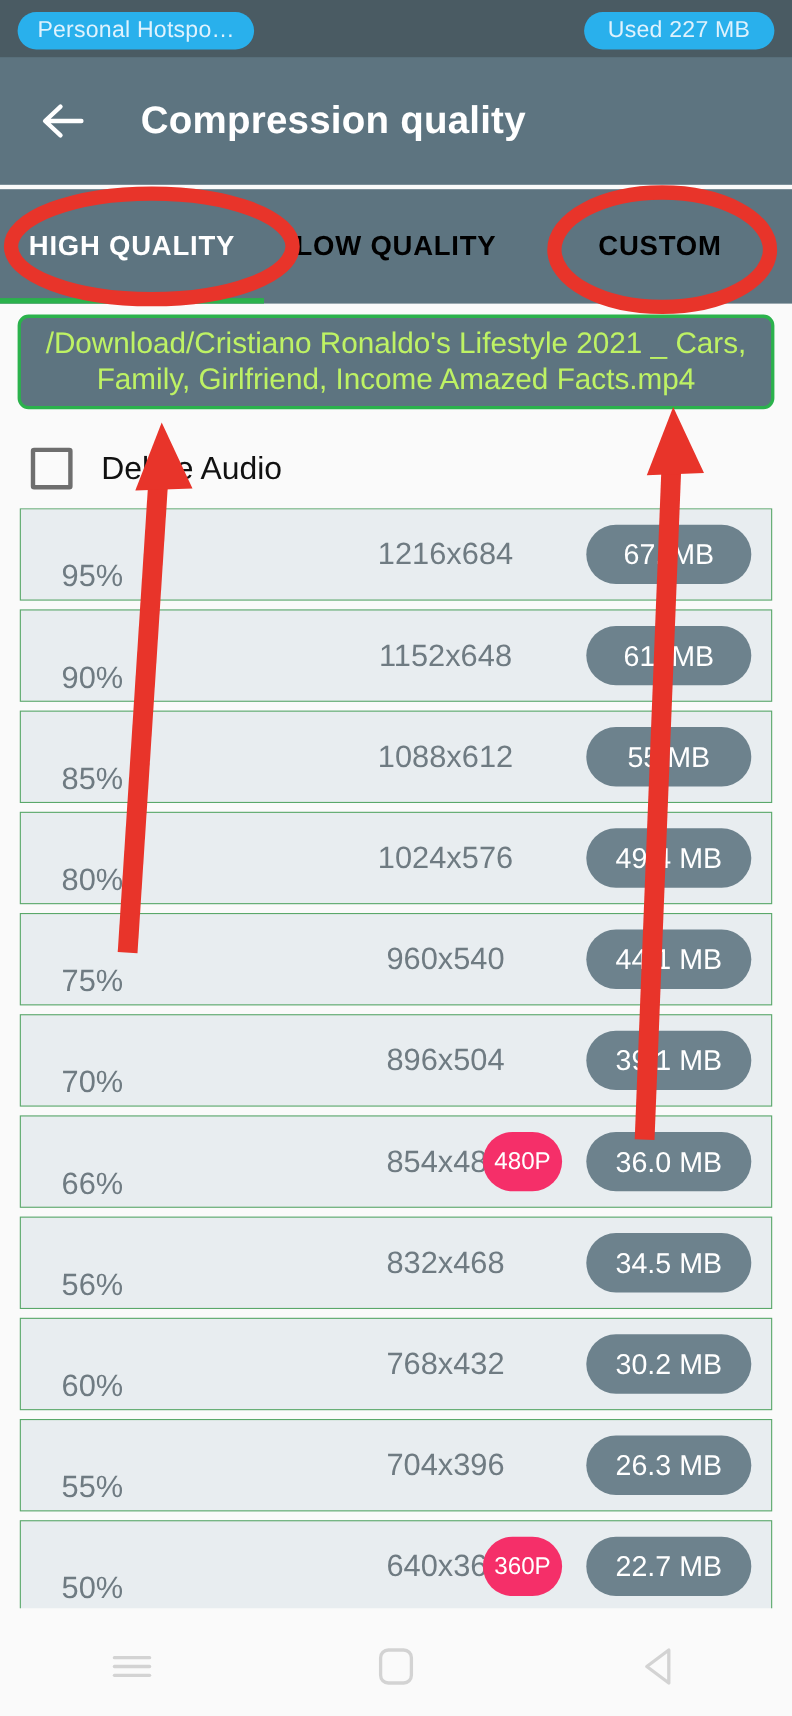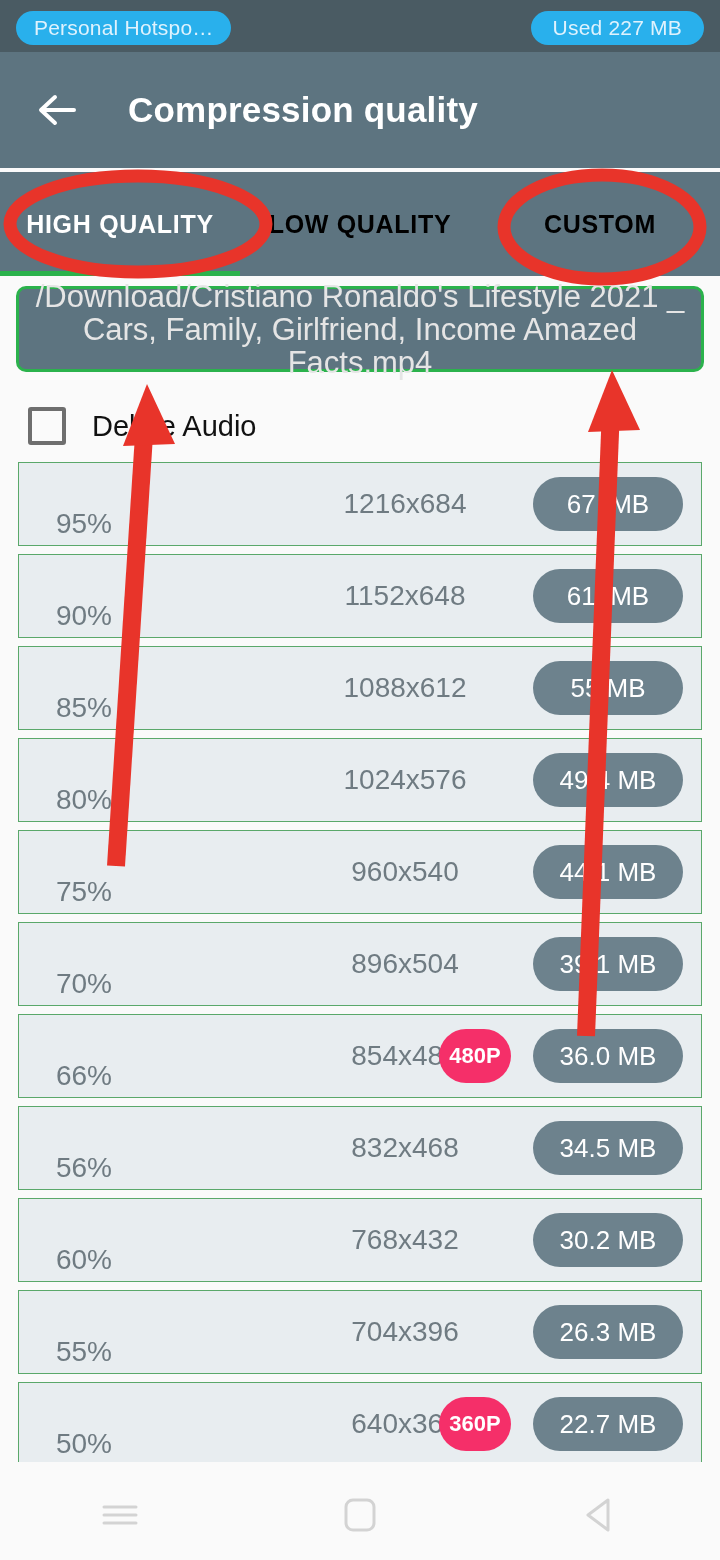--- a/index.html
+++ b/index.html
@@ -60,21 +60,21 @@
   .tab.active::after {
     content:""; position:absolute; left:0; right:0; bottom:0;
     height:5px; background:#2bb24c;
   }
 
   
   .pathbox {
     position:absolute; left:16px; top:286px; width:688px; height:86px;
     background:#5d7480; border:3px solid #2bb24c; border-radius:10px;
     display:flex; align-items:center; justify-content:center;
-    text-align:center; color:#e5e5e5; font-size:31px; line-height:33px;
+    text-align:center; color:#bef264; font-size:27px; line-height:33px;
     padding:0 10px;
   }
 
   
   .delrow {
     position:absolute; left:0; top:392px; width:720px; height:68px;
     display:flex; align-items:center; padding-left:28px;
   }
   .checkbox {
     width:38px; height:38px; border:4px solid #6e6e6e;
@@ -94,21 +94,21 @@
     flex:none;
     margin-top:40px;
   }
   .row .res {
     flex:1; text-align:center; color:#6f7b82; font-size:28px;
     padding-right:40px;
   }
   .row .pbadge {
     position:absolute; left:420px; top:50%; transform:translateY(-50%);
     width:72px; height:54px; border-radius:36px;
-    background:#f52f69; color:#ffffff; font-size:22px; font-weight:bold;
+    background:#f52f69; color:#ffffff; font-size:22px; font-weight:normal;
     display:flex; align-items:center; justify-content:center;
   }
   .row .size {
     position:absolute; right:18px; top:50%; transform:translateY(-50%);
     min-width:150px; height:54px; border-radius:27px;
     background:#6d828d; color:#ffffff; font-size:26px;
     display:flex; align-items:center; justify-content:center;
     padding:0 18px;
   }
 

